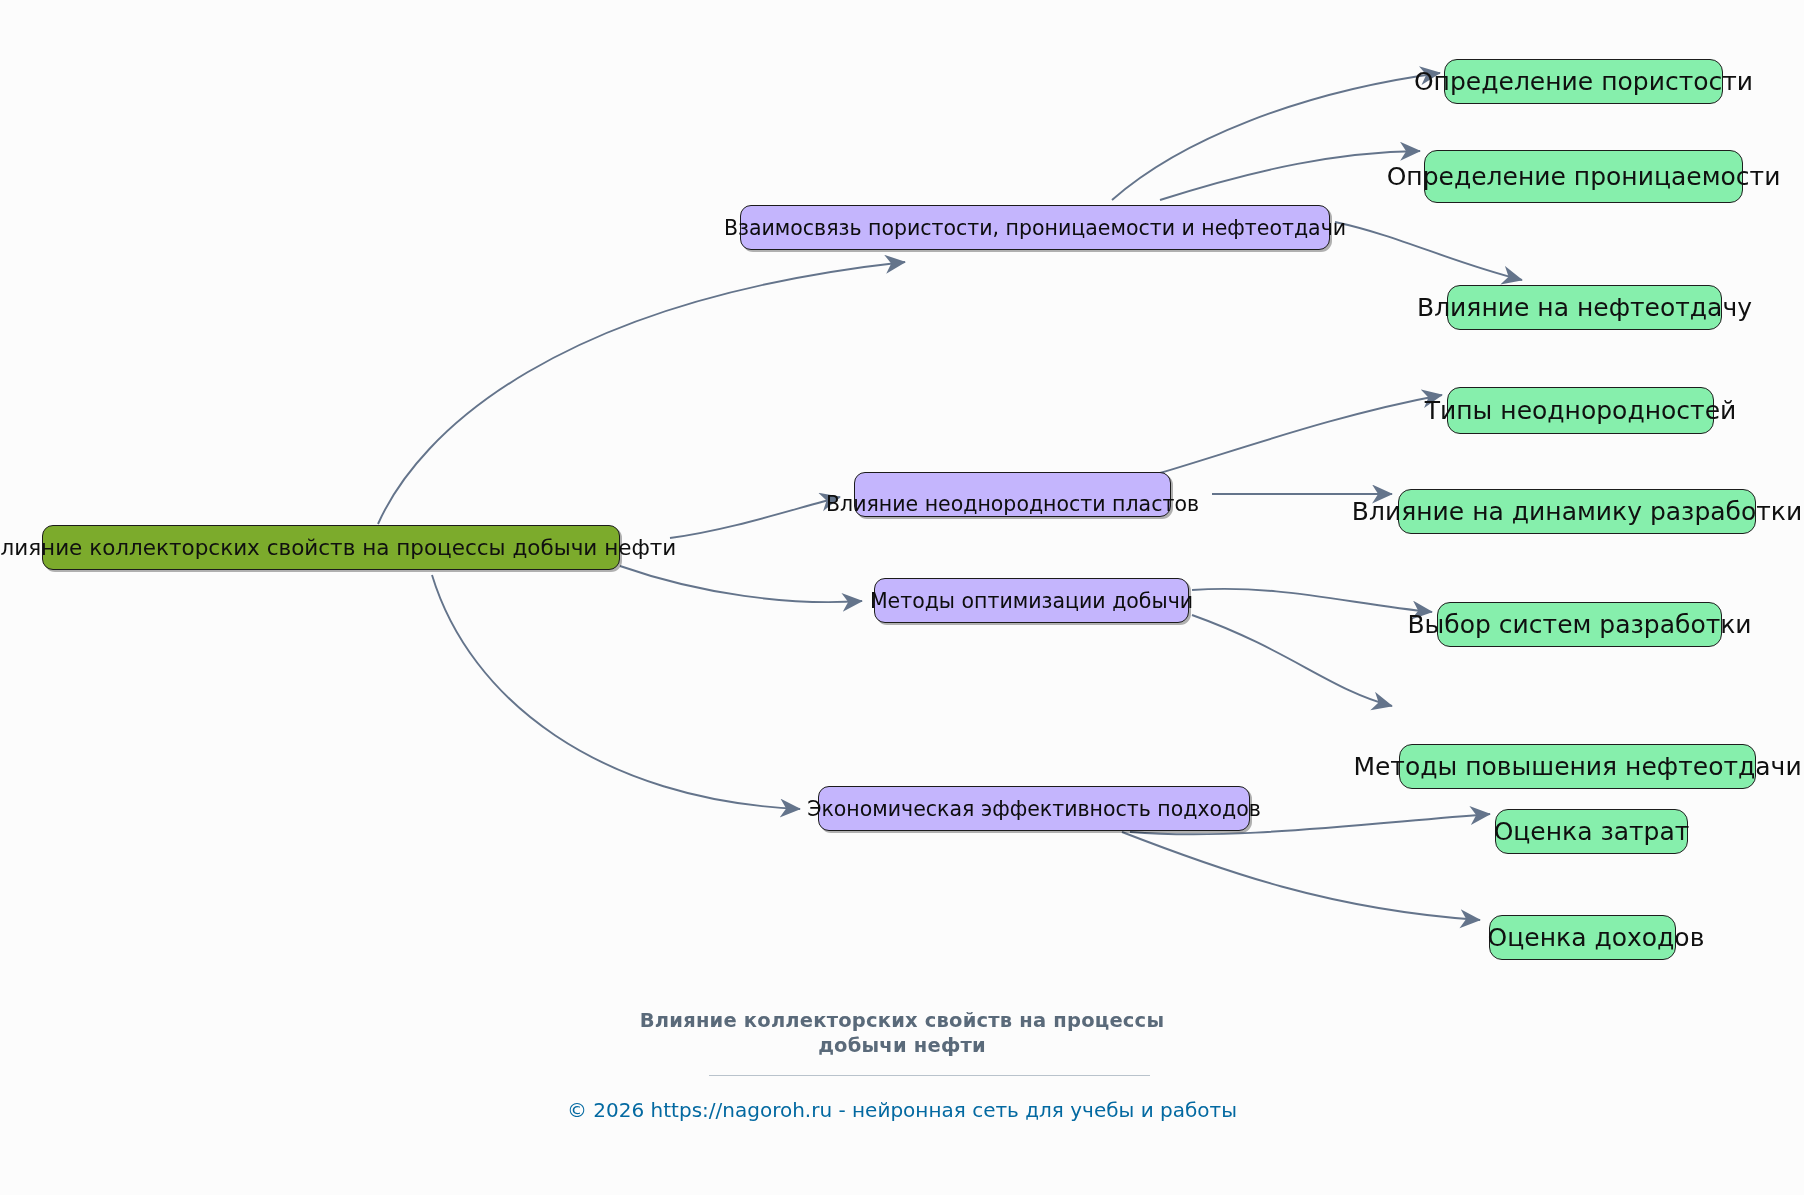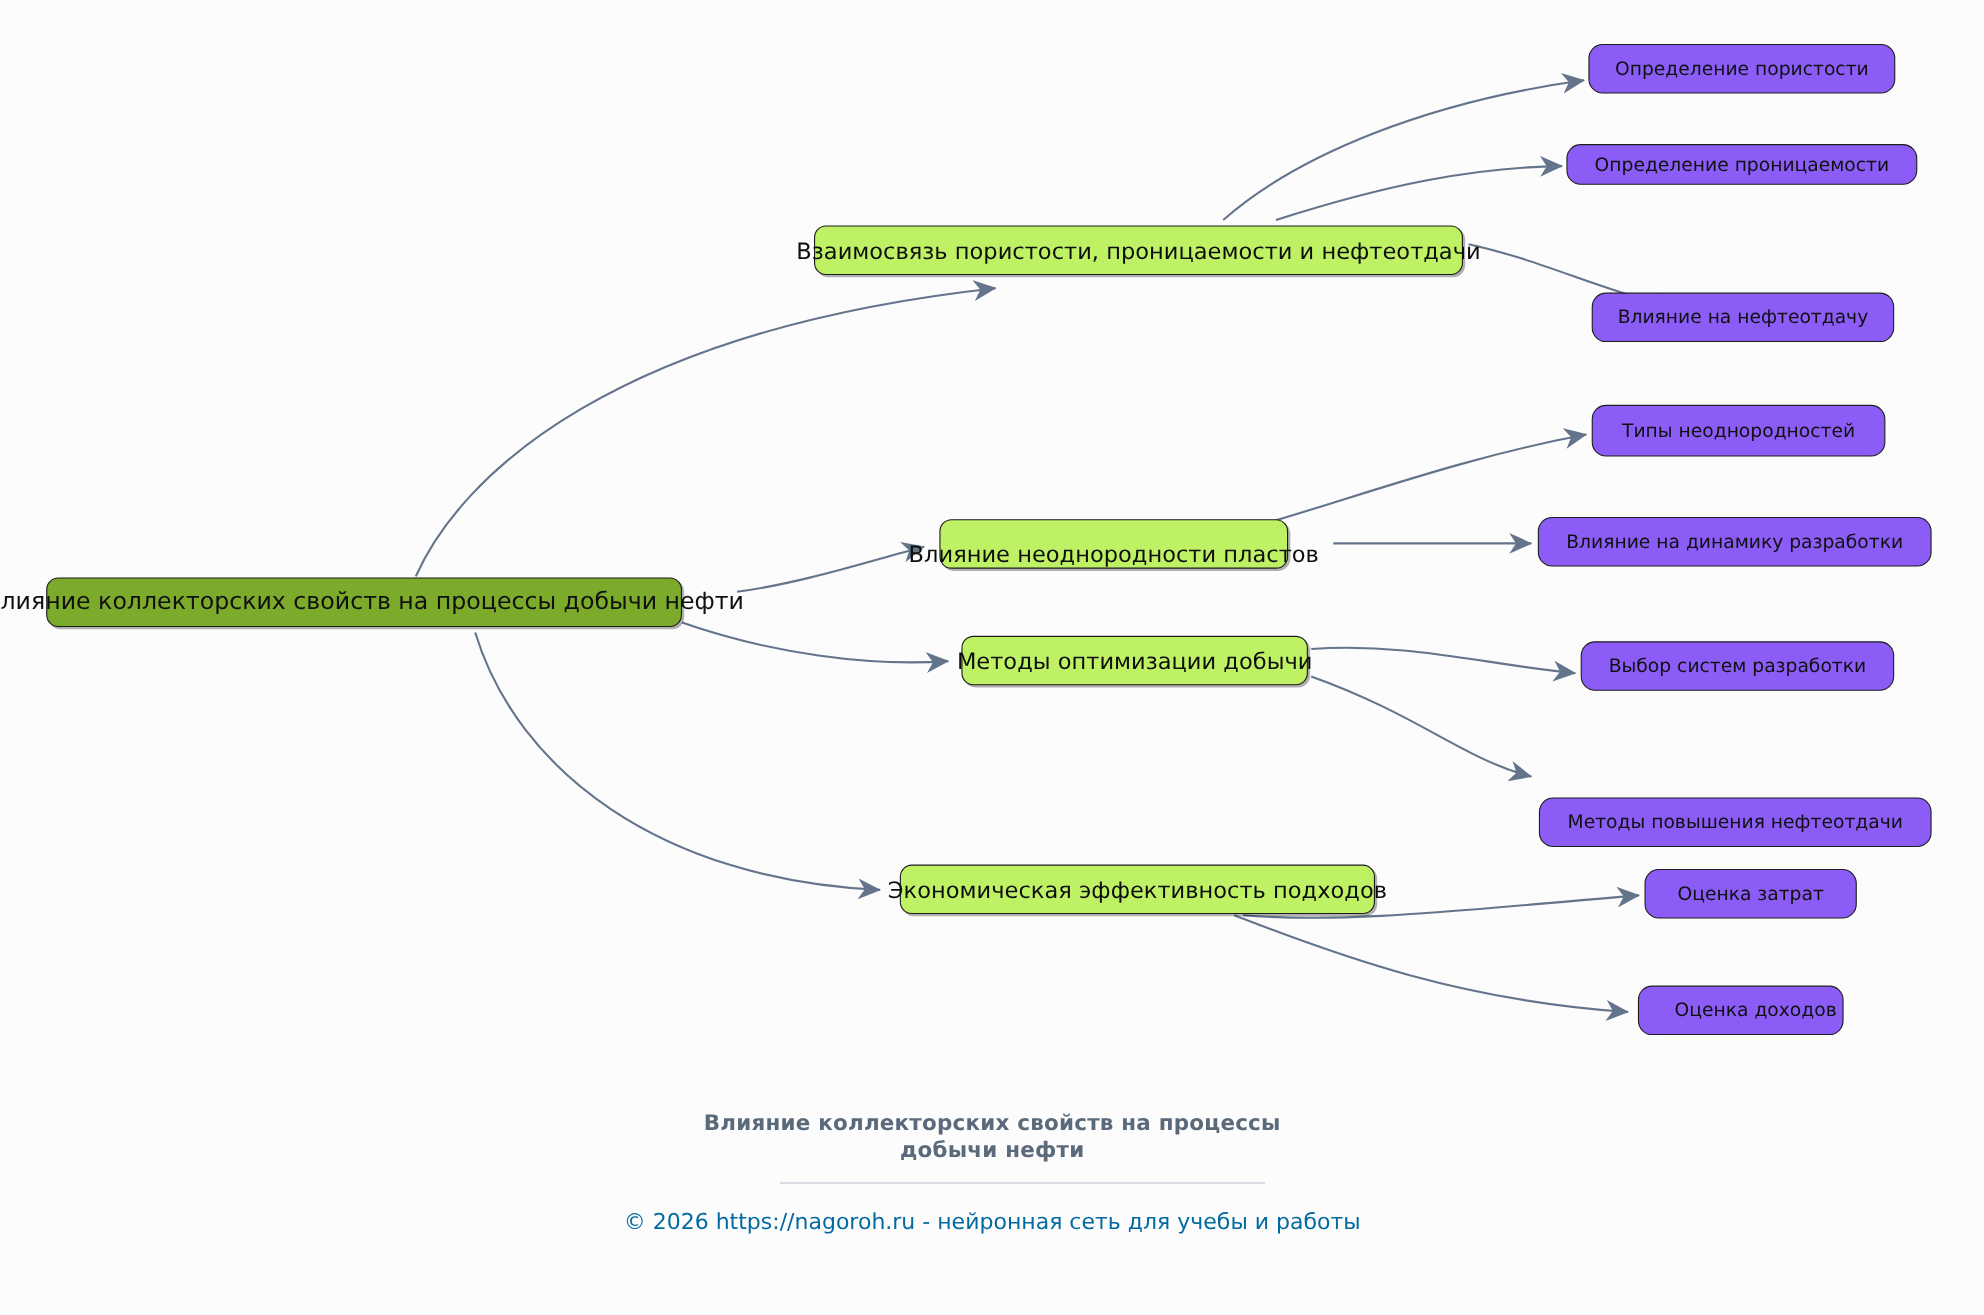--- a/index.html
+++ b/index.html
@@ -15,27 +15,27 @@
     position:absolute;box-sizing:border-box;
     display:flex;align-items:center;justify-content:center;
     white-space:nowrap;
   }
   .node-root{
     background:#7cab2c;border:1.6px solid #1b1b1b;border-radius:11px;
     color:#101010;font-size:21.5px;
     box-shadow:2px 2px 0 rgba(0,0,0,0.30);
   }
   .node-branch{
-    background:#bef264;border:1.6px solid #1b1b1b;border-radius:11px;
+    background:#c4b5fd;border:1.6px solid #1b1b1b;border-radius:11px;
     color:#0d0d0d;font-size:20.5px;
     box-shadow:2px 2px 0 rgba(0,0,0,0.30);
   }
   .node-leaf{
-    background:#8b5cf6;border:1.7px solid #1d1d1d;border-radius:13px;
-    color:#101010;font-size:17px;
+    background:#86efac;border:1.7px solid #1d1d1d;border-radius:13px;
+    color:#101010;font-size:25px;margin-top:19px;
   }
   .footer{
     position:absolute;left:0;width:1804px;text-align:center;
   }
   #footer-title{
     top:1008px;font-size:19.5px;font-weight:bold;color:#5a6a7a;
     line-height:25px;letter-spacing:0.2px;
   }
   #footer-rule{
     position:absolute;left:709px;top:1075px;width:441px;height:0;
@@ -81,21 +81,21 @@
   <div class="node node-root" style="left:42px;top:525px;width:578px;height:45px;">
     <span>Влияние коллекторских свойств на процессы добычи нефти</span>
   </div>
 
   <div class="node node-branch" style="left:740px;top:205px;width:590px;height:45px;">
     <span>Взаимосвязь пористости, проницаемости и нефтеотдачи</span>
   </div>
   <div class="node node-leaf" style="left:1444px;top:40px;width:279px;height:45px;">
     <span>Определение пористости</span>
   </div>
-  <div class="node node-leaf" style="left:1424px;top:131px;width:319px;height:37px;">
+  <div class="node node-leaf" style="left:1424px;top:131px;width:319px;height:53px;">
     <span>Определение проницаемости</span>
   </div>
   <div class="node node-leaf" style="left:1447px;top:266px;width:275px;height:45px;">
     <span>Влияние на нефтеотдачу</span>
   </div>
 
   <div class="node node-branch" style="left:854px;top:472px;width:317px;height:45px;align-items:flex-end;">
     <span>Влияние неоднородности пластов</span>
   </div>
   <div class="node node-leaf" style="left:1447px;top:368px;width:267px;height:47px;">

